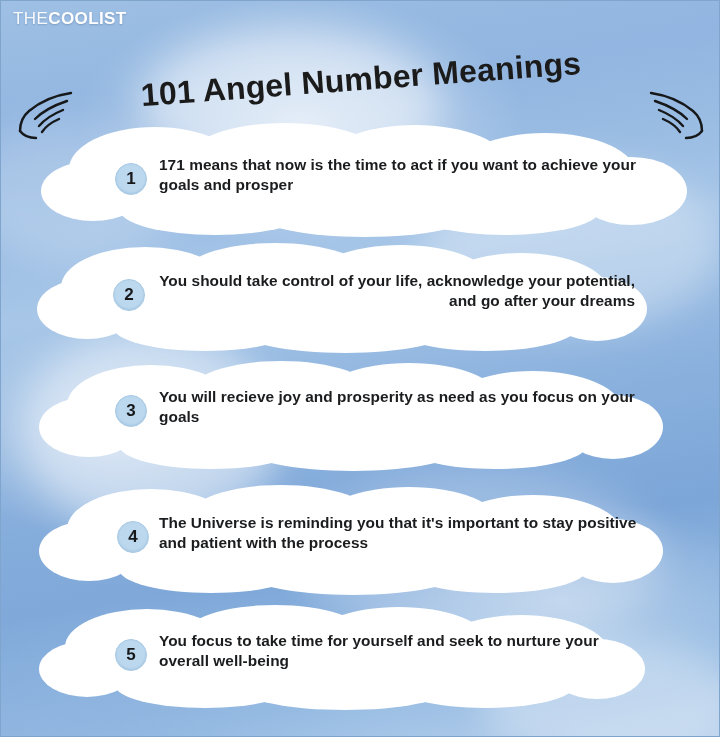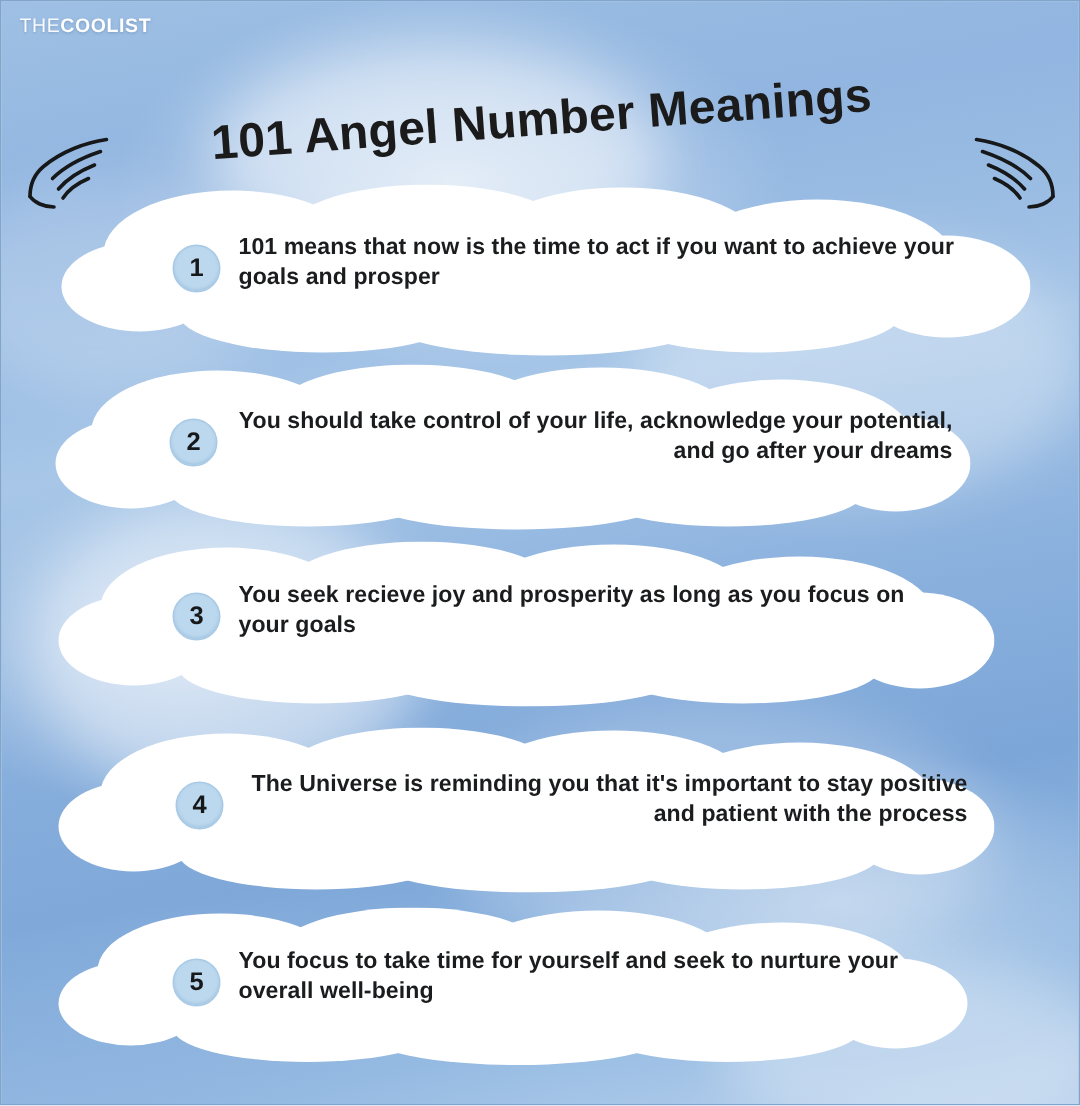--- a/index.html
+++ b/index.html
@@ -41,21 +41,21 @@
   .wisp-c { left: 20px;  top: 330px; width: 260px; height: 200px; background: rgba(255,255,255,0.40); }
   .wisp-d { left: 300px; top: 470px; width: 360px; height: 180px; background: rgba(255,255,255,0.22); }
   .wisp-e { left: 480px; top: 640px; width: 260px; height: 120px; background: rgba(255,255,255,0.30); }
   .wisp-f { left: -40px; top: 120px; width: 220px; height: 140px; background: rgba(255,255,255,0.22); }
 
   
   .brand {
     position: absolute;
     left: 12px;
     top: 8px;
-    font-size: 13px;
+    font-size: 17px;
     letter-spacing: 0.4px;
     color: #ffffff;
     z-index: 8;
     text-shadow: 0 1px 2px rgba(60,90,130,0.35);
   }
   .brand .the { font-weight: 400; opacity: 0.92; }
   .brand .coolist { font-weight: 700; }
 
   
   .title-band {
@@ -173,21 +173,21 @@
         <ellipse cx="510" cy="52" rx="92" ry="42"></ellipse>
         <ellipse cx="596" cy="68" rx="56" ry="34"></ellipse>
         <ellipse cx="58" cy="68" rx="52" ry="30"></ellipse>
         <rect x="58" y="46" width="540" height="46" rx="23"></rect>
         <ellipse cx="180" cy="86" rx="96" ry="26"></ellipse>
         <ellipse cx="330" cy="90" rx="110" ry="24"></ellipse>
         <ellipse cx="470" cy="86" rx="96" ry="26"></ellipse>
       </g>
     </svg>
     <div class="badge" style="left:80px; top:40px;">1</div>
-    <div class="cloud-text" style="left:124px; top:32px; width:484px;">101 means that now is the time to act if you want  to achieve your goals and prosper</div>
+    <div class="cloud-text" style="left:124px; top:32px; width:484px;">171 means that now is the time to act if you want  to achieve your goals and prosper</div>
   </div>
 
   <div class="cloud-row" style="left:34px; top:242px; width:612px; height:112px;">
     <svg class="cloud-svg" width="612" height="112" viewBox="0 0 612 112">
       <g fill="#ffffff">
         <ellipse cx="110" cy="44" rx="84" ry="40"></ellipse>
         <ellipse cx="240" cy="32" rx="92" ry="32"></ellipse>
         <ellipse cx="366" cy="38" rx="90" ry="36"></ellipse>
         <ellipse cx="486" cy="50" rx="88" ry="40"></ellipse>
         <ellipse cx="562" cy="66" rx="50" ry="32"></ellipse>
@@ -211,40 +211,40 @@
         <ellipse cx="498" cy="50" rx="90" ry="40"></ellipse>
         <ellipse cx="578" cy="66" rx="50" ry="32"></ellipse>
         <ellipse cx="54" cy="66" rx="50" ry="30"></ellipse>
         <rect x="54" y="44" width="524" height="44" rx="22"></rect>
         <ellipse cx="176" cy="84" rx="92" ry="24"></ellipse>
         <ellipse cx="318" cy="88" rx="106" ry="22"></ellipse>
         <ellipse cx="460" cy="84" rx="92" ry="24"></ellipse>
       </g>
     </svg>
     <div class="badge" style="left:80px; top:34px;">3</div>
-    <div class="cloud-text" style="left:124px; top:26px; width:478px;">You seek recieve joy and prosperity as long as you focus on your goals</div>
+    <div class="cloud-text" style="left:124px; top:26px; width:478px;">You will recieve joy and prosperity as need as you focus on your goals</div>
   </div>
 
   <div class="cloud-row" style="left:34px; top:484px; width:628px; height:110px;">
     <svg class="cloud-svg" width="628" height="110" viewBox="0 0 628 110">
       <g fill="#ffffff">
         <ellipse cx="116" cy="44" rx="84" ry="40"></ellipse>
         <ellipse cx="246" cy="32" rx="92" ry="32"></ellipse>
         <ellipse cx="374" cy="38" rx="90" ry="36"></ellipse>
         <ellipse cx="498" cy="50" rx="90" ry="40"></ellipse>
         <ellipse cx="578" cy="66" rx="50" ry="32"></ellipse>
         <ellipse cx="54" cy="66" rx="50" ry="30"></ellipse>
         <rect x="54" y="44" width="524" height="44" rx="22"></rect>
         <ellipse cx="176" cy="84" rx="92" ry="24"></ellipse>
         <ellipse cx="318" cy="88" rx="106" ry="22"></ellipse>
         <ellipse cx="460" cy="84" rx="92" ry="24"></ellipse>
       </g>
     </svg>
     <div class="badge" style="left:82px; top:36px;">4</div>
-    <div class="cloud-text" style="left:124px; top:28px; width:486px;text-align:right;">The Universe is reminding you that it's important to stay positive and patient with the process</div>
+    <div class="cloud-text" style="left:124px; top:28px; width:486px;">The Universe is reminding you that it's important to stay positive and patient with the process</div>
   </div>
 
   <div class="cloud-row" style="left:34px; top:604px; width:612px; height:108px;">
     <svg class="cloud-svg" width="612" height="108" viewBox="0 0 612 108">
       <g fill="#ffffff">
         <ellipse cx="112" cy="42" rx="82" ry="38"></ellipse>
         <ellipse cx="240" cy="30" rx="90" ry="30"></ellipse>
         <ellipse cx="364" cy="36" rx="88" ry="34"></ellipse>
         <ellipse cx="486" cy="48" rx="88" ry="38"></ellipse>
         <ellipse cx="562" cy="64" rx="48" ry="30"></ellipse>

